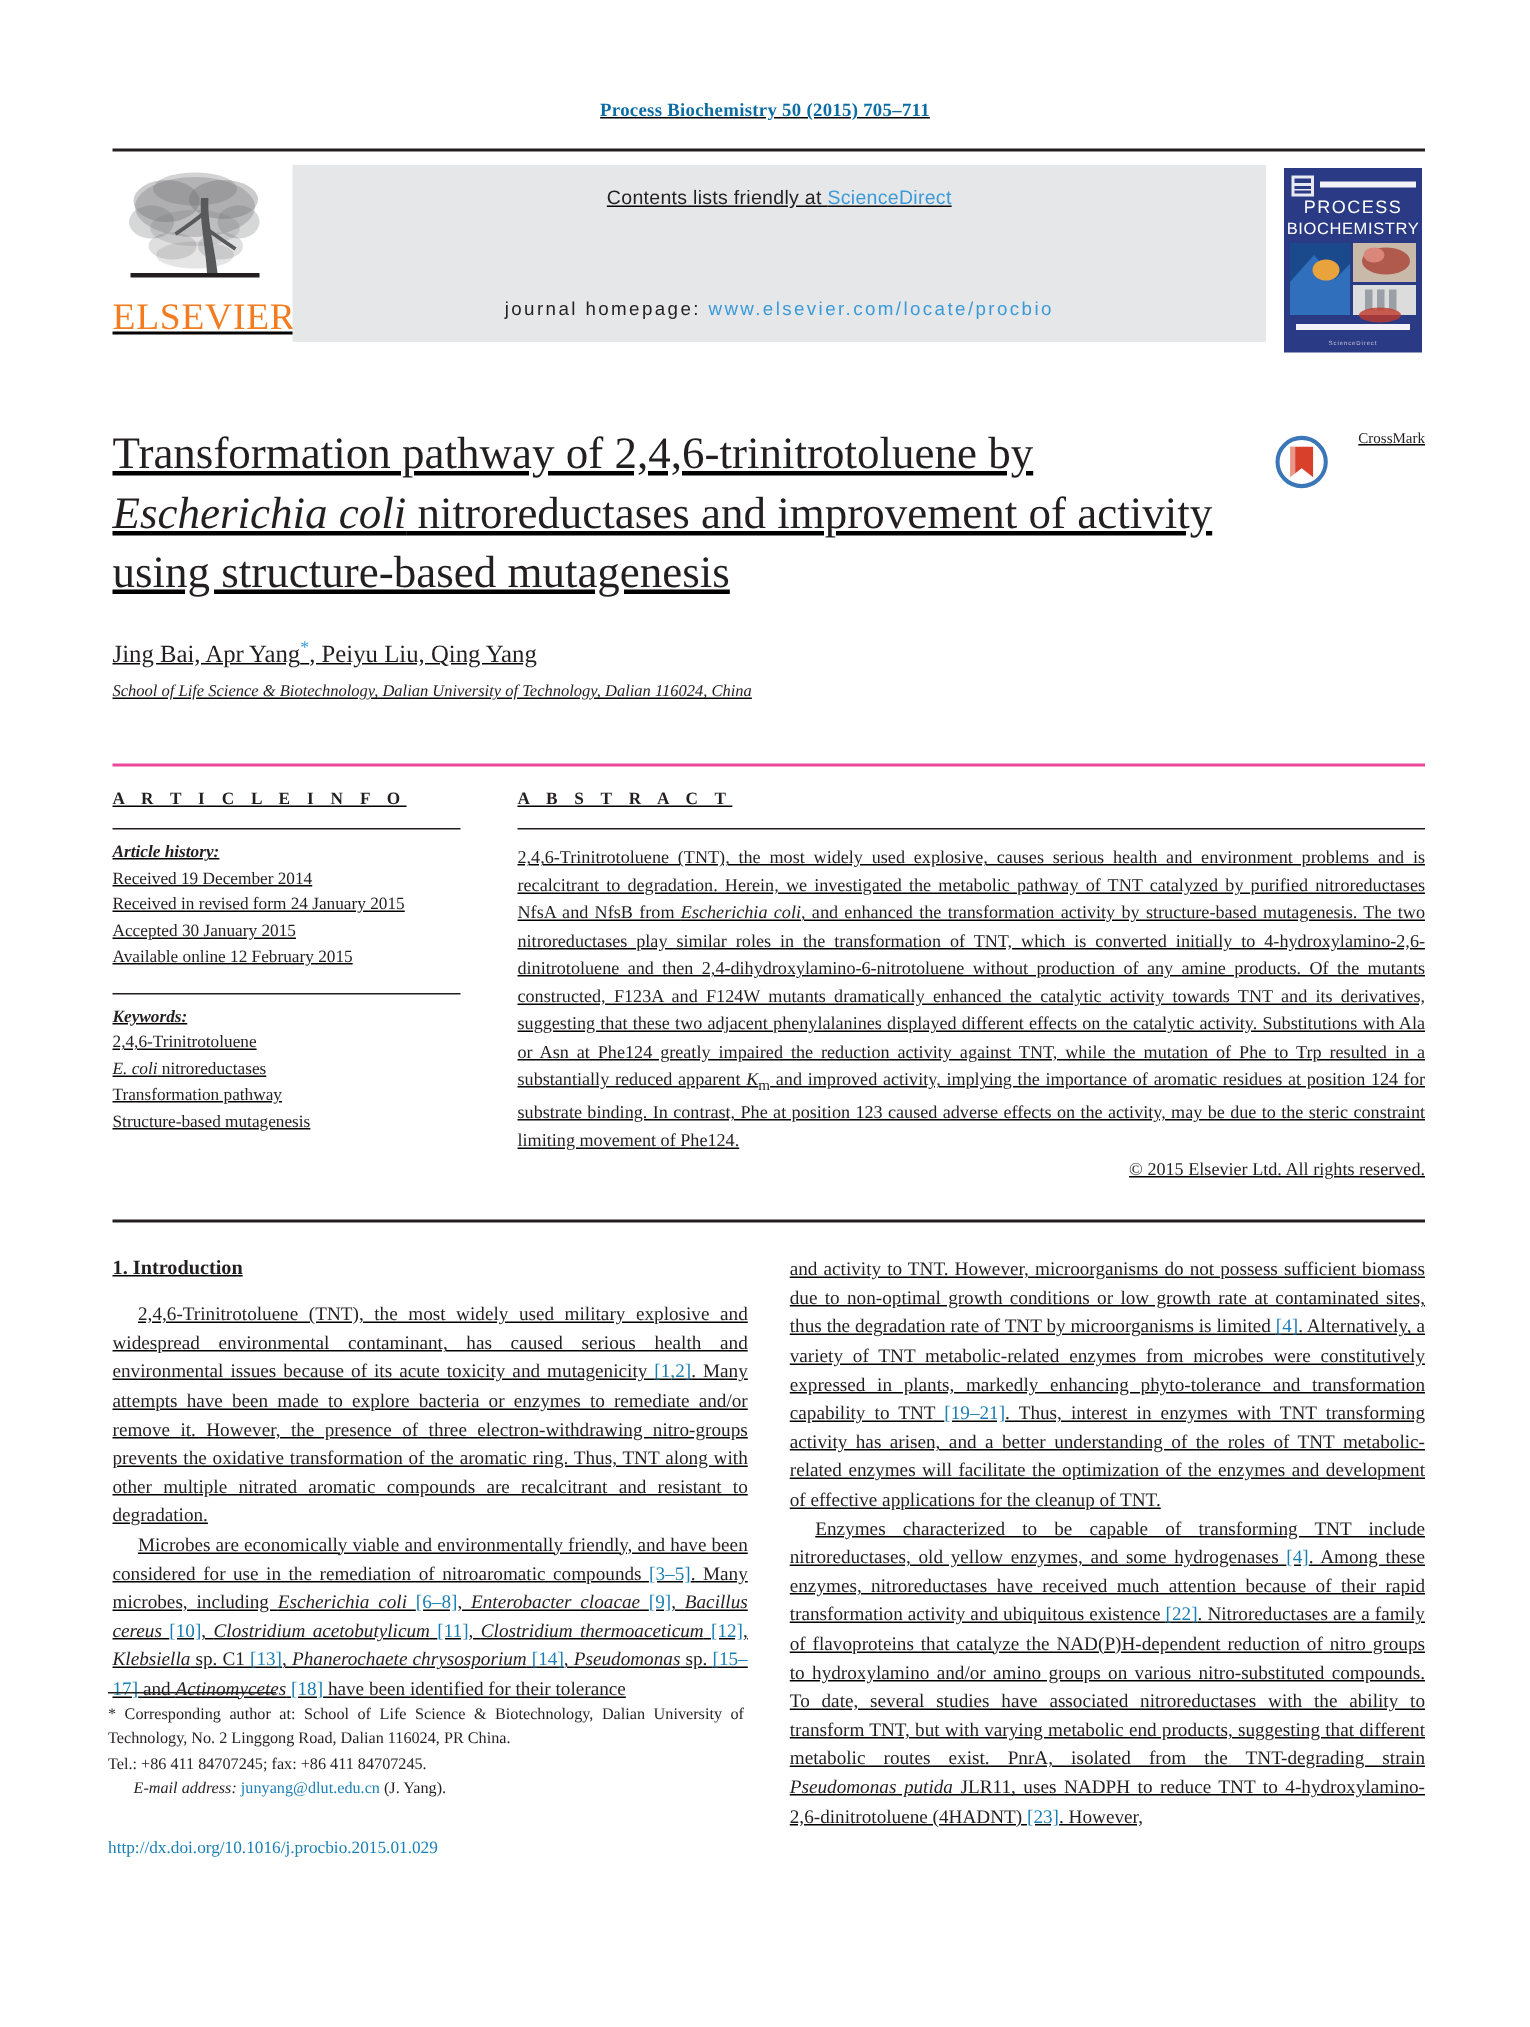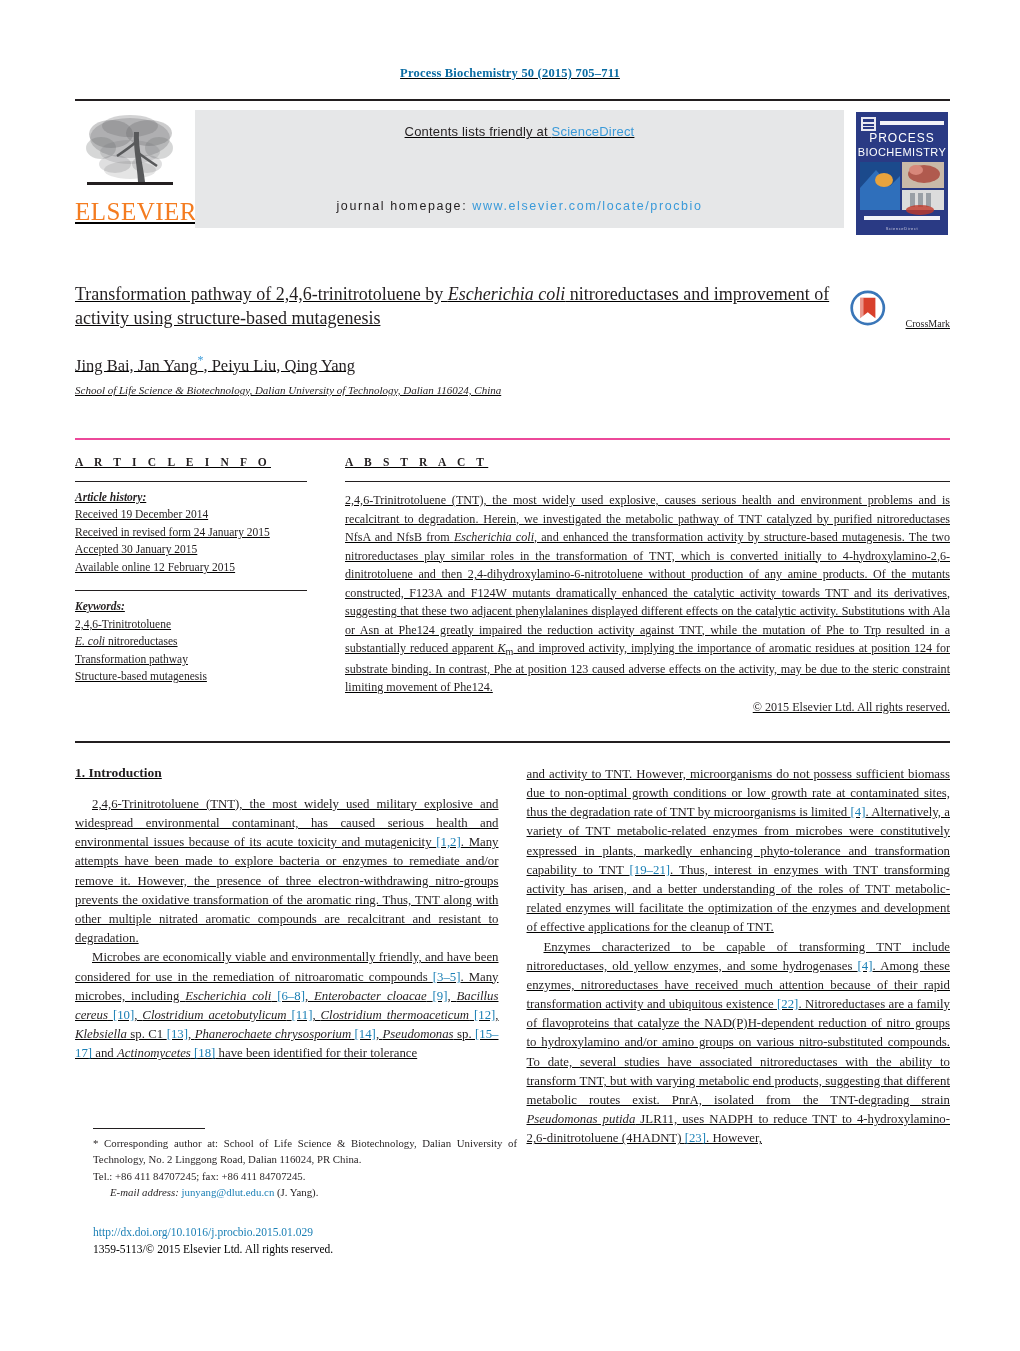--- a/index.html
+++ b/index.html
@@ -104,21 +104,21 @@
 
   
   .title-block {
     margin: 46px 70px 0 75px;
     display: flex;
     align-items: flex-start;
   }
   .title-left { flex: 1 1 auto; padding-right: 16px; }
   .paper-title {
     font-family: "Liberation Serif", serif;
-    font-size: 18px;
+    font-size: 30px;
     line-height: 1.32;
     color: #231f20;
     margin: 0;
     font-weight: normal;
   }
   .paper-title em { font-style: italic; }
   .authors {
     font-family: "Liberation Serif", serif;
     font-size: 16.5px;
     margin-top: 22px;
@@ -129,21 +129,21 @@
     font-family: "Liberation Serif", serif;
     font-style: italic;
     font-size: 11px;
     margin-top: 9px;
     color: #231f20;
   }
   .crossmark {
     flex: 0 0 100px;
     width: 100px;
     display: flex;
-    align-items: flex-end;
+    align-items: flex-start;
     gap: 20px;
     padding-top: 4px;
   }
   .crossmark-label {
     font-family: "Liberation Serif", serif;
     font-size: 10px;
     color: #231f20;
   }
 
   
@@ -224,21 +224,21 @@
     margin: 0;
     text-indent: 17px;
   }
   .para + .para { margin-top: 0; }
   .para em { font-style: italic; }
   .ref { color: #1a7fb5; }
 
   
   .footnote-area {
     position: absolute;
-    left: 93px;
+    left: 72px;
     top: 1128px;
     width: 424px;
   }
   .fn-rule {
     width: 112px;
     border-top: 1px solid #231f20;
     margin-bottom: 6px;
   }
   .footnote {
     font-family: "Liberation Serif", serif;
@@ -321,21 +321,21 @@
         <ellipse cx="66" cy="100" rx="14" ry="5" fill="#c0392b" opacity="0.8"></ellipse>
         <rect x="10" y="106" width="76" height="4" fill="#f2f2f7"></rect>
         <text x="48" y="120" font-family="Liberation Sans, sans-serif" font-size="4" fill="#c9c9dd" text-anchor="middle" letter-spacing="0.6">ScienceDirect</text>
       </svg>
     </div>
   </div>
 
   <div class="title-block">
     <div class="title-left">
       <h1 class="paper-title"><span>Transformation pathway of 2,4,6-trinitrotoluene by </span><em>Escherichia coli</em><span> nitroreductases and improvement of activity using structure-based mutagenesis</span></h1>
-      <div class="authors"><span>Jing Bai, Jan Yang</span><span class="corr-star">*</span><span>, Peiyu Liu, Qing Yang</span></div>
+      <div class="authors"><span>Jing Bai, Apr Yang</span><span class="corr-star">*</span><span>, Peiyu Liu, Qing Yang</span></div>
       <div class="affiliation">School of Life Science &amp; Biotechnology, Dalian University of Technology, Dalian 116024, China</div>
     </div>
     <div class="crossmark">
       <svg width="42" height="42" viewBox="0 0 42 42">
         <circle cx="21" cy="21" r="19" fill="none" stroke="#3a76b8" stroke-width="3.2"></circle>
         <circle cx="21" cy="21" r="15.5" fill="#ffffff"></circle>
         <path d="M12 9 L30 9 L30 33 L21 26 L12 33 Z" fill="#d8402c"></path>
         <path d="M12 9 L16 9 L16 33 L12 33 Z" fill="#ffffff" opacity="0.45"></path>
       </svg>
       <span class="crossmark-label">CrossMark</span>
@@ -388,17 +388,16 @@
     </div>
   </div>
 
   <div class="footnote-area">
     <div class="fn-rule"></div>
     <div class="footnote">* Corresponding author at: School of Life Science &amp; Biotechnology, Dalian University of Technology, No. 2 Linggong Road, Dalian 116024, PR China.</div>
     <div class="footnote">Tel.: +86 411 84707245; fax: +86 411 84707245.</div>
     <div class="footnote" style="text-indent:17px"><span class="email-label">E-mail address:</span> <span class="link">junyang@dlut.edu.cn</span> <span>(J. Yang).</span></div>
     <div class="doi-block">
       <div class="doi-link">http://dx.doi.org/10.1016/j.procbio.2015.01.029</div>
-      <div>1359-5113/© 2015 Elsevier Ltd. All rights reserved.</div>
     </div>
   </div>
 
 </div>
 
 </body></html>

